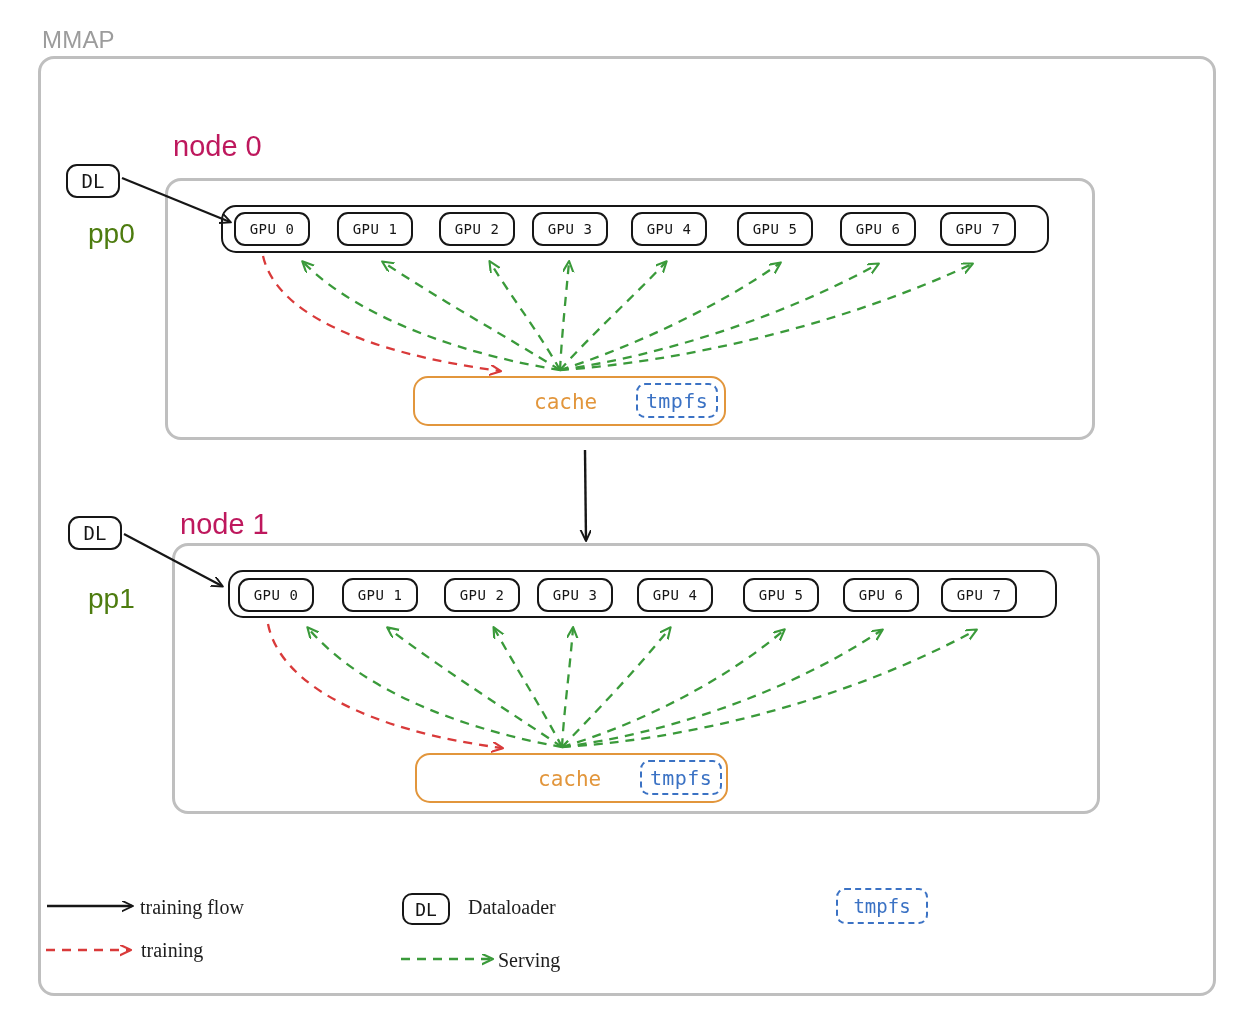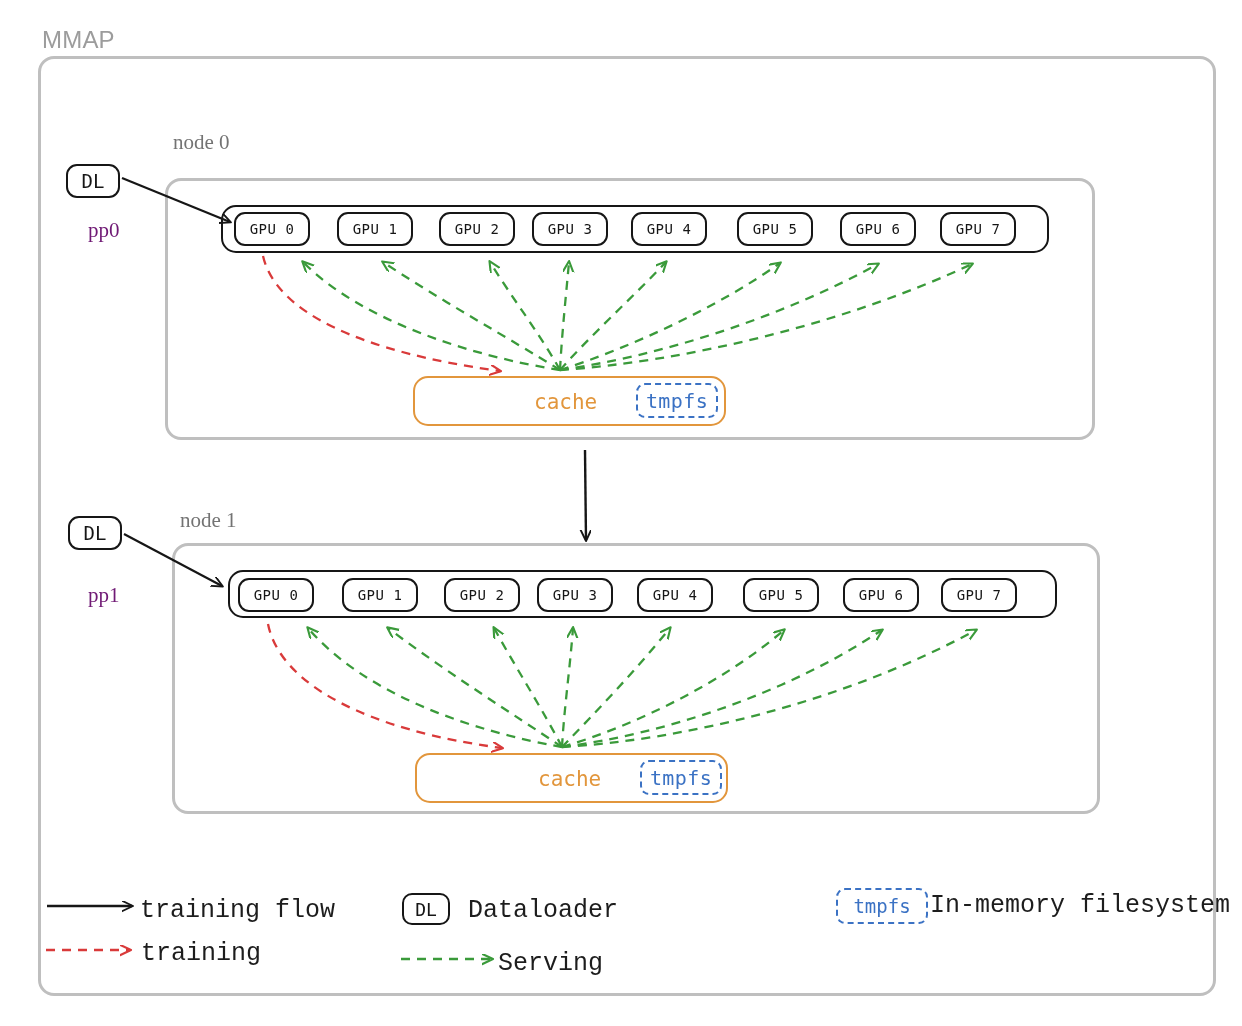--- a/index.html
+++ b/index.html
@@ -28,30 +28,30 @@
     left: 42px;
     top: 26px;
     font-family: "Liberation Sans", sans-serif;
     font-size: 24px;
     color: #9c9c9c;
     letter-spacing: 0.2px;
     white-space: nowrap;
   }
   .node-title {
     position: absolute;
-    font-family: Liberation Serif, serif;
-    font-size: 21px;
-    color: #737373;
+    font-family: Liberation Sans, sans-serif;
+    font-size: 29px;
+    color: #be185d;
     white-space: nowrap;
   }
   .pp-label {
     position: absolute;
-    font-family: Liberation Serif, serif;
-    font-size: 21px;
-    color: #701a75;
+    font-family: Liberation Sans, sans-serif;
+    font-size: 28px;
+    color: #4d7c0f;
     white-space: nowrap;
   }
 
   
   .outer-frame {
     position: absolute;
     left: 38px;
     top: 56px;
     width: 1178px;
     height: 940px;
@@ -133,22 +133,22 @@
     display: flex;
     align-items: center;
     justify-content: center;
     letter-spacing: 0.4px;
     white-space: nowrap;
   }
 
   
   .legend-text {
     position: absolute;
-    font-family: Liberation Mono, monospace;
-    font-size: 25px;
+    font-family: Liberation Serif, serif;
+    font-size: 20px;
     color: #1d1d1d;
     white-space: nowrap;
   }
   .legend-chip {
     position: absolute;
     border: 2.4px solid #161616;
     border-radius: 10px;
     box-sizing: border-box;
     background: #ffffff;
     font-family: "DejaVu Sans Mono", monospace;
@@ -226,21 +226,20 @@
   <div class="cache-box" style="left:415px; top:753px; width:313px; height:50px;"></div>
   <div class="cache-label" style="left:538px; top:767px;">cache</div>
   <div class="tmpfs-badge" style="left:640px; top:760px; width:82px; height:35px;">tmpfs</div>
 
   <div class="legend-text" style="left:140px; top:896px;">training flow</div>
   <div class="legend-text" style="left:141px; top:939px;">training</div>
   <div class="legend-chip" style="left:402px; top:893px; width:48px; height:32px;">DL</div>
   <div class="legend-text" style="left:468px; top:896px;">Dataloader</div>
   <div class="legend-text" style="left:498px; top:949px;">Serving</div>
   <div class="legend-tmpfs" style="left:836px; top:888px; width:92px; height:36px;">tmpfs</div>
-  <div class="legend-text" style="left:930px; top:891px;">In-memory filesystem</div>
 
   <svg class="overlay" viewBox="0 0 1242 1026">
     <defs>
       <marker id="ah-black" markerWidth="13" markerHeight="13" refX="10" refY="5.2" orient="auto" markerUnits="userSpaceOnUse">
         <path d="M0,0 L11,5.2 L0,10.4" fill="none" stroke="#161616" stroke-width="1.9" stroke-linecap="round" stroke-linejoin="round"></path>
       </marker>
       <marker id="ah-red" markerWidth="13" markerHeight="13" refX="10" refY="5.2" orient="auto" markerUnits="userSpaceOnUse">
         <path d="M0,0 L11,5.2 L0,10.4" fill="none" stroke="#d93a3a" stroke-width="2.1" stroke-linecap="round" stroke-linejoin="round"></path>
       </marker>
       <marker id="ah-green" markerWidth="13" markerHeight="13" refX="10" refY="5.2" orient="auto" markerUnits="userSpaceOnUse">

